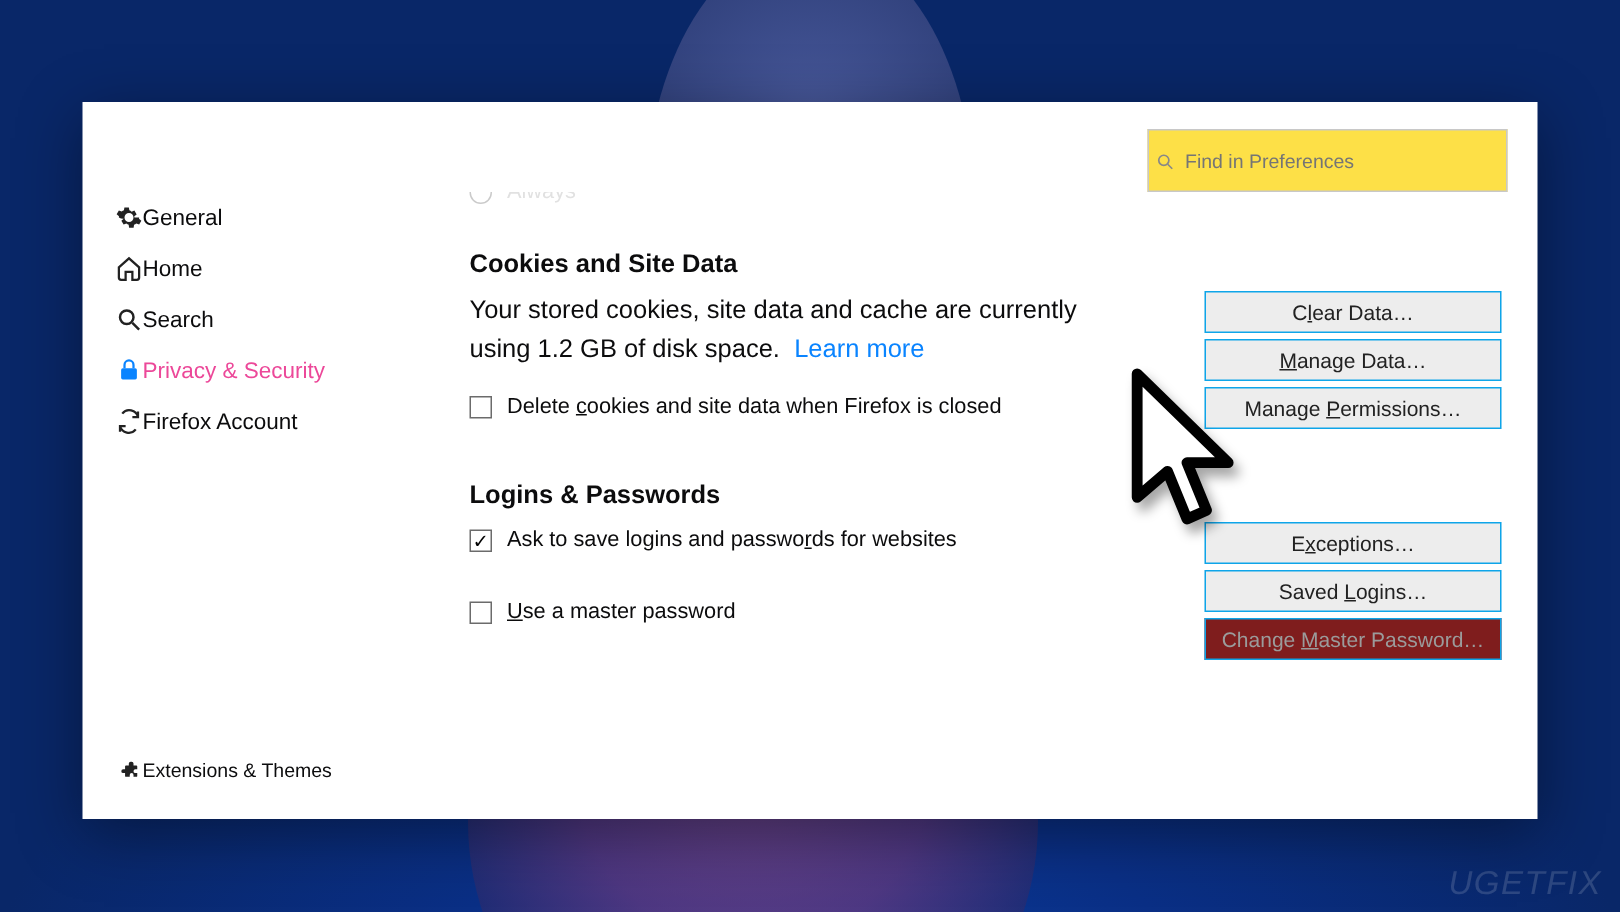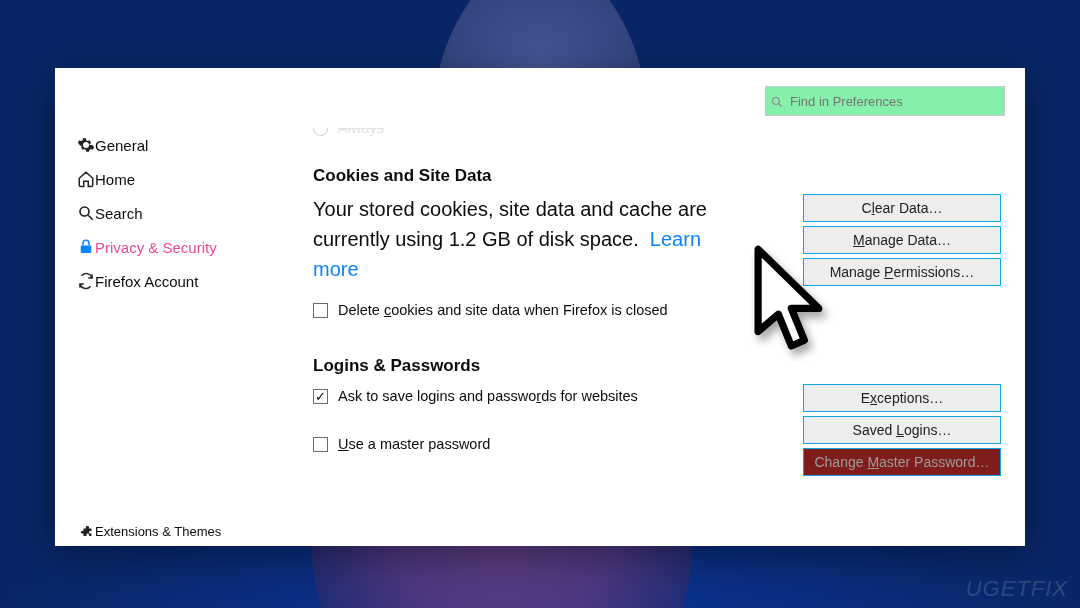--- a/index.html
+++ b/index.html
@@ -56,22 +56,22 @@
   .search-row {
     position: absolute;
     right: 20px; top: 18px;
   }
   .search-input {
     width: 240px;
     padding: 4px 8px 4px 24px;
     border: 1px solid #c8c8c8;
     font-size: 13px;
     color: #757575;
-    height: 30px;
-    background: #86efac;
+    height: 42px;
+    background: #fde047;
   }
   .search-wrap { position: relative; }
   .search-wrap .mag {
     position: absolute; left: 6px; top: 50%; transform: translateY(-50%);
     width: 12px; height: 12px;
   }
   .body-area {
     display: flex;
     flex: 1;
     padding-top: 60px;
@@ -87,21 +87,21 @@
     align-items: center;
     padding: 8px 0;
     font-size: 15px;
     color: #0c0c0d;
     cursor: pointer;
   }
   .nav-item.active { color: #ec4899; text-align: center; }
   .nav-item .icon { width: 18px; height: 18px; display:flex; align-items:center; justify-content:center; }
   .sidebar-spacer { flex: 1; }
   .sidebar-bottom .nav-item { font-size: 13px; padding: 6px 0; }
-  .sidebar-bottom { }
+  .sidebar-bottom { padding-bottom: 18px; }
   .content {
     flex: 1;
     padding: 0 24px 0 48px;
     overflow: hidden;
   }
   .radio-row, .check-row {
     display: flex;
     align-items: center;
     gap: 10px;
     margin: 4px 0;
@@ -113,21 +113,21 @@
   }
   .radio.checked { border-color: #000; }
   .radio.checked::after {
     content: ""; position: absolute; inset: 2.5px; border-radius: 50%; background: #000;
   }
   .cutoff { color: #aaa; text-decoration: line-through; opacity: 0.4; margin-top:-8px; }
   .section-head {
     font-size: 17px; font-weight: 700; margin-top: 34px; margin-bottom: 8px;
   }
   .section-head.first { margin-top: 30px; }
-  .desc { font-size: 20px; line-height: 1.5; max-width: 420px; }
+  .desc { font-size: 17px; line-height: 1.5; max-width: 420px; }
   .link { color: #0a84ff; cursor: pointer; }
   .row-with-buttons {
     display: flex;
     justify-content: space-between;
     align-items: flex-start;
     gap: 20px;
   }
   .btn-col {
     display: flex; flex-direction: column; gap: 4px; align-items: stretch;
     width: 198px;

